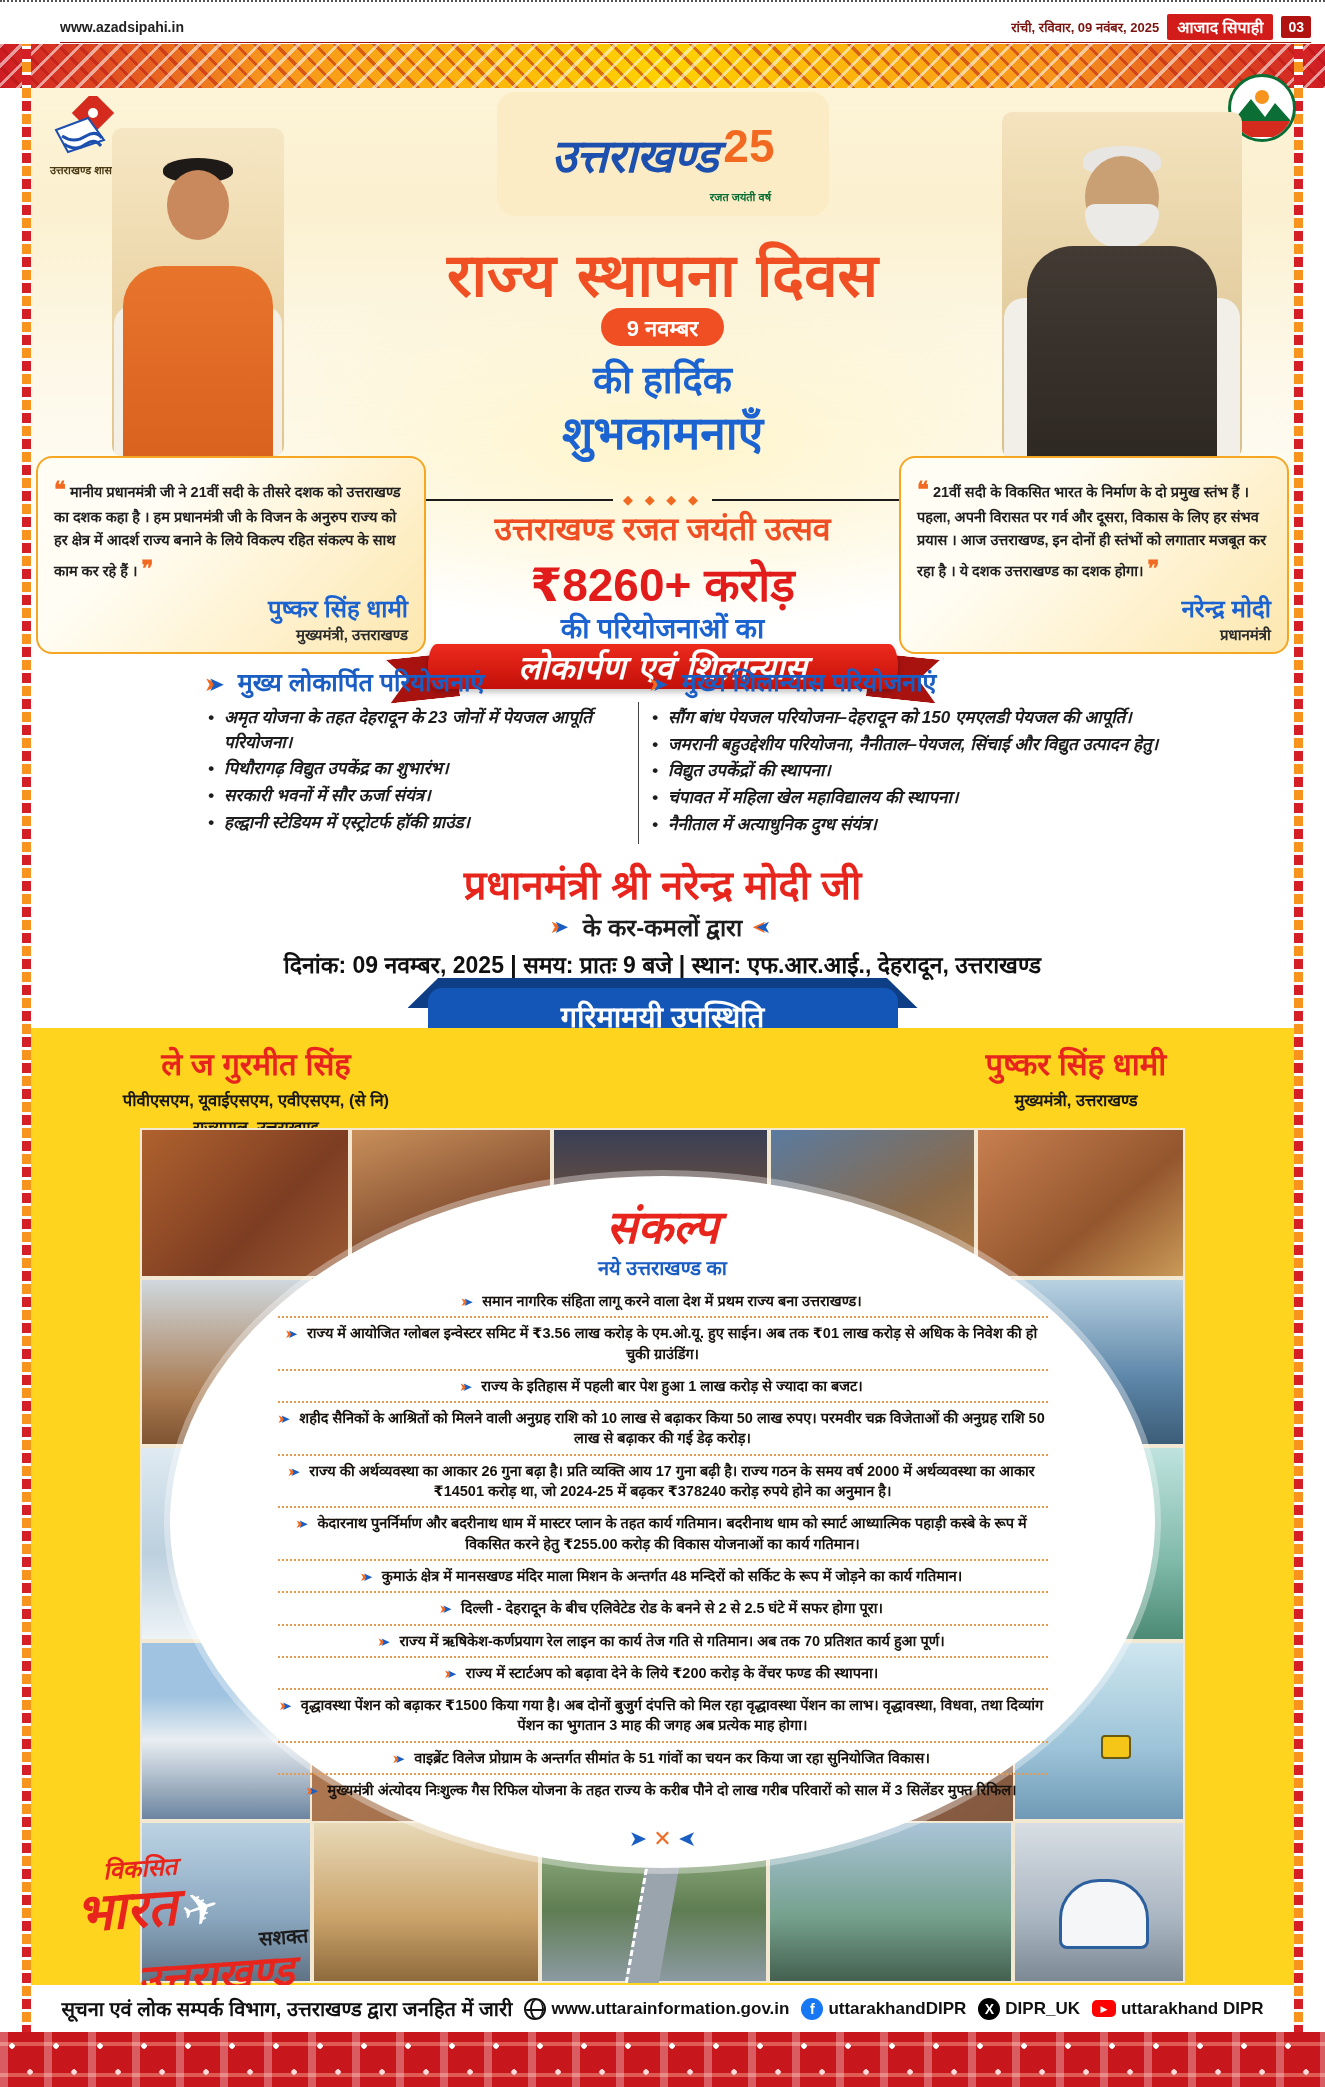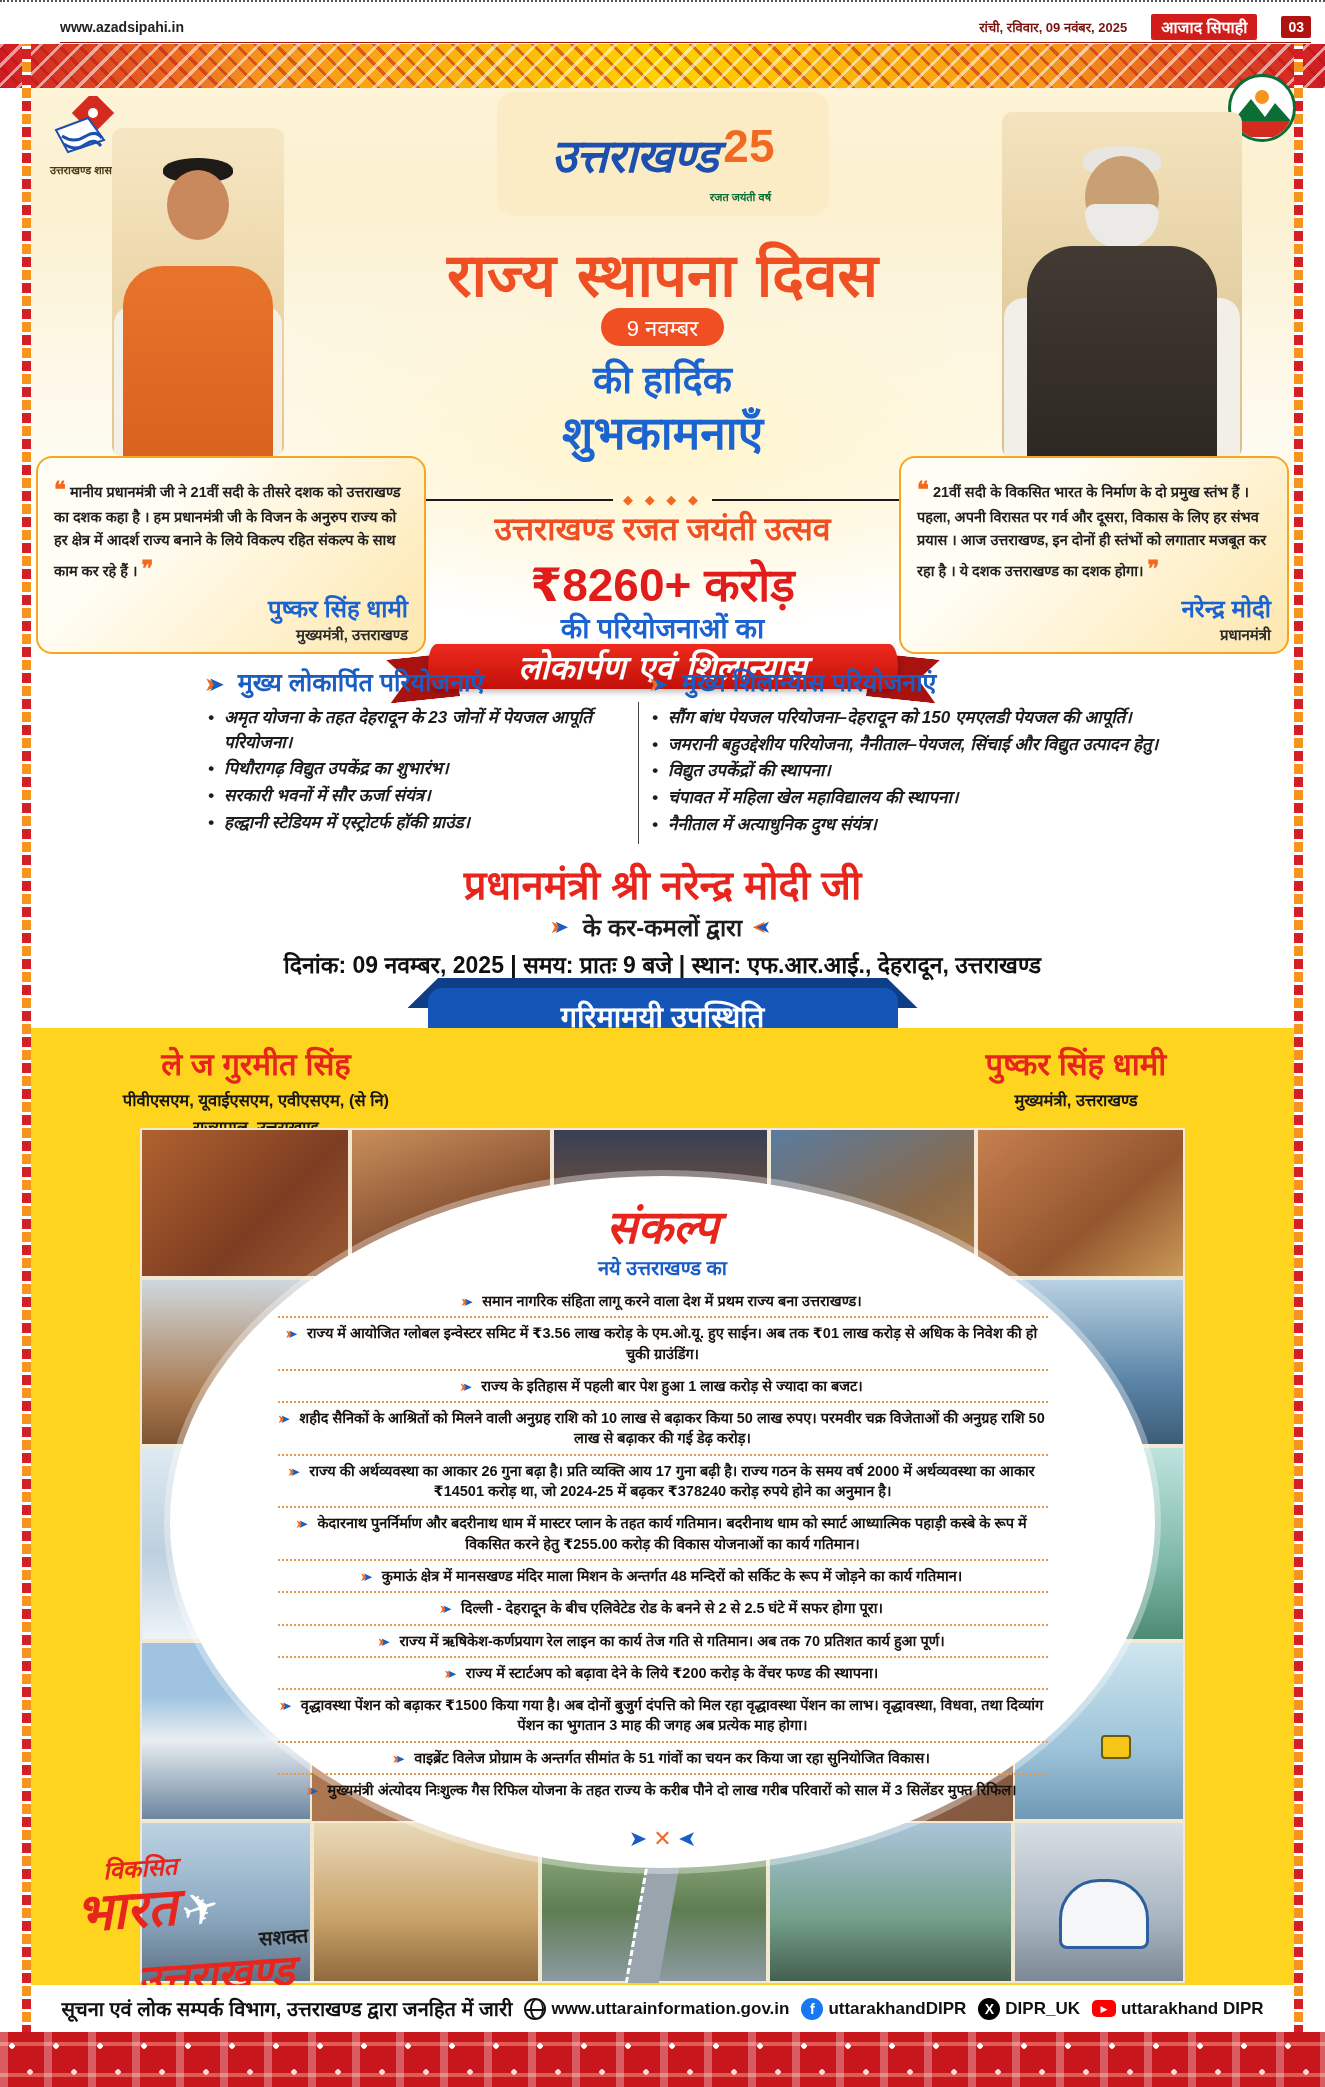--- a/index.html
+++ b/index.html
@@ -5,21 +5,21 @@
   html,body{margin:0;padding:0;background:#e9e9e9;}
   *{box-sizing:border-box;}
   .page{position:relative;width:1325px;height:2087px;margin:0 auto;background:#ffffff;
         font-family:"Liberation Sans","DejaVu Sans",sans-serif;overflow:hidden;}
 
   
   .np-header{position:absolute;top:0;left:0;right:0;height:44px;background:#fff;
              border-top:2px dotted #555;}
   .np-inner{position:absolute;left:60px;right:14px;top:12px;height:26px;display:flex;align-items:center;}
   .np-site{font-size:14px;font-weight:bold;color:#222;}
-  .np-right{margin-left:auto;display:flex;align-items:center;gap:24px;}
+  .np-right{margin-left:auto;display:flex;align-items:center;gap:8px;}
   .np-date{font-size:13px;font-weight:bold;color:#7a1410;}
   .np-masthead{background:#d21c19;color:#fff;font-weight:bold;font-size:16px;padding:2px 10px;border-radius:2px;}
   .np-pageno{background:#b01310;color:#fff;font-weight:bold;font-size:14px;padding:3px 7px;border-radius:2px;}
   .np-rule{position:absolute;left:60px;right:14px;top:40px;border-top:3px double #a01210;}
 
   
   .band-top{position:absolute;top:44px;left:0;right:0;height:44px;
     background:
       repeating-linear-gradient(135deg, rgba(255,255,255,.55) 0 3px, transparent 3px 14px),
       repeating-linear-gradient(45deg, rgba(180,20,20,.5) 0 3px, transparent 3px 14px),
@@ -77,21 +77,21 @@
   
   .logo-box{position:absolute;left:497px;top:92px;width:332px;height:124px;border-radius:18px;
             background:#fcecc6;display:flex;align-items:center;justify-content:center;}
   .logo-word{font-size:46px;font-weight:bold;font-style:italic;color:#1c4fae;letter-spacing:-1px;}
   .logo-25{font-size:46px;font-weight:bold;color:#f26a21;margin-left:6px;position:relative;top:-8px;}
   .logo-sub{position:absolute;right:58px;bottom:12px;font-size:11px;font-weight:bold;color:#0b6e35;}
 
   .center-line{position:absolute;left:0;right:0;text-align:center;}
   .headline{top:232px;font-size:60px;font-weight:bold;color:#f04f23;font-family:"DejaVu Serif","Liberation Serif",serif;}
   .date-badge-row{top:308px;}
-  .date-badge{display:inline-block;background:#f04f23;color:#fff;font-size:22px;font-weight:normal;
+  .date-badge{display:inline-block;background:#f04f23;color:#fff;font-size:22px;font-weight:bold;
               padding:4px 26px;border-radius:20px;}
   .sub1{top:352px;font-size:38px;font-weight:bold;color:#1b63d1;}
   .sub2{top:400px;font-size:46px;font-weight:bold;color:#1b63d1;}
   .divider-row{top:492px;display:flex;align-items:center;justify-content:center;gap:10px;}
   .divider-row .dline{width:200px;border-top:2px solid #1b1b1b;}
   .divider-row .diamonds{color:#f26a21;font-size:13px;letter-spacing:4px;}
   .festival{top:506px;font-size:32px;font-weight:bold;color:#f04f23;}
   .amount{top:552px;font-size:46px;font-weight:bold;color:#e21b1b;}
   .amount-cap{top:608px;font-size:28px;font-weight:bold;color:#1b63d1;}
   .ribbon-wrap{position:absolute;left:50%;top:644px;transform:translateX(-50%);width:470px;height:58px;}

